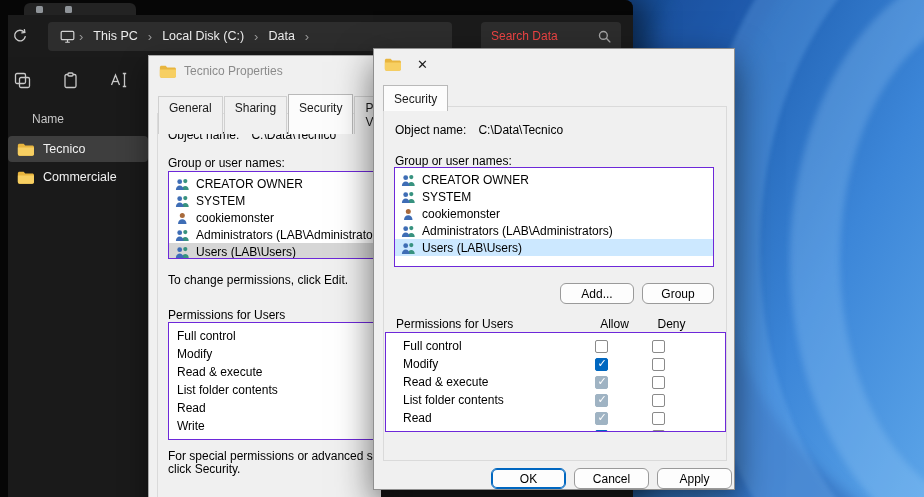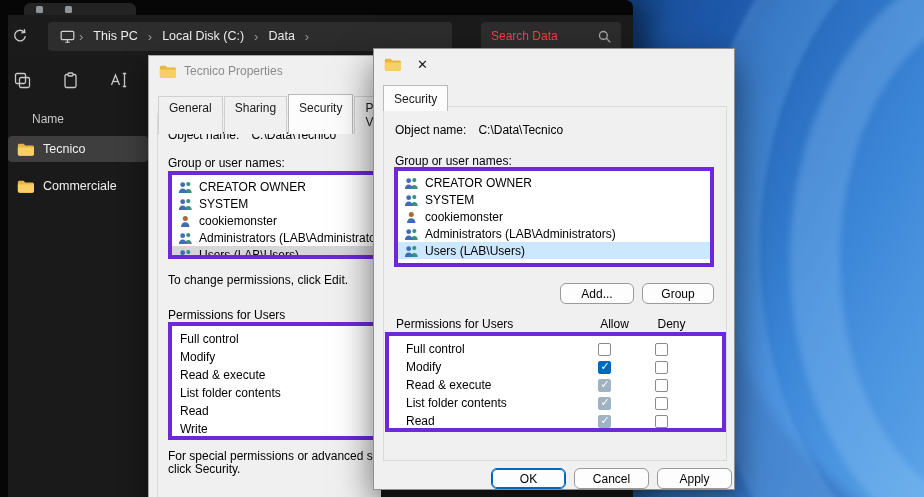--- a/index.html
+++ b/index.html
@@ -35,21 +35,21 @@
   .pc-ic { display: flex; margin-right: 2px; }
   .search { margin-left: auto; width: 140px; height: 29px; background: #2d2d2d; border-radius: 4px;
     display: flex; align-items: center; padding: 0 10px; color: #ef4444; font-size: 12px; }
   .search span:first-child { flex: 1; }
   .tool-row { position: absolute; left: 0; top: 57px; width: 100%; height: 46px;
     display: flex; align-items: center; gap: 31px; padding: 0 14px; }
   .tool-ic { display: flex; }
   .files { position: absolute; left: 8px; top: 108px; width: 140px; }
   .files-hdr { color: #c7c7c7; font-size: 12px; padding: 4px 0 10px 24px; }
   .file-row { height: 26px; display: flex; align-items: center; gap: 9px; padding-left: 9px;
-    color: #f0f0f0; font-size: 12.5px; border-radius: 4px; margin-bottom: 11px; }
+    color: #f0f0f0; font-size: 12.5px; border-radius: 4px; margin-bottom: 2px; }
   .file-row.selected { background: #3e3e3e; }
   .ic { display: inline-flex; align-items: center; }
 
   
   .dialog { position: absolute; background: #f0f0f0; font-size: 12px; color: #000; }
   #propsDlg { left: 148px; top: 55px; width: 233px; height: 460px;
     border: 1px solid #a9a9a9; border-right: none; box-shadow: 0 10px 26px rgba(0,0,0,.45);
     z-index: 5; overflow: hidden; }
   #permDlg { left: 373px; top: 48px; width: 362px; height: 442px;
     border: 1px solid #8f8f8f; box-shadow: 0 14px 34px rgba(0,0,0,.55); z-index: 10; }
@@ -61,21 +61,21 @@
   #propsDlg .tabs { margin-top: 10px; }
   #permDlg .tabs { margin-top: 8px; }
   .tab { padding: 4px 10px 5px; background: #f0f0f0; border: 1px solid #d0d0d0; border-bottom: none;
     margin-right: 1px; font-size: 12px; color: #1a1a1a; }
   .tab.active { background: #fcfcfc; margin-top: -2px; padding-top: 6px; border-color: #b9b9b9; }
   .panel { position: absolute; border: 1px solid #dadada; background: #f0f0f0; z-index: 1; }
   #propsPanel { left: 8px; top: 57px; width: 356px; height: 400px; }
   #permPanel { left: 9px; top: 57px; width: 344px; height: 355px; }
   .objline { position: absolute; display: flex; }
   .lbl, .hint { position: absolute; font-size: 12px; }
-  .listbox { position: absolute; background: #fff; border: 4px solid #6d28d9; overflow: hidden; padding-top: 3px; }
+  .listbox { position: absolute; background: #fff; border: 1px solid #6d28d9; overflow: hidden; padding-top: 3px; }
   .lb-row { height: 17px; display: flex; align-items: center; gap: 6px; padding-left: 6px; font-size: 12px; }
   .lb-row.sel-blue { background: #cce8ff; }
   .lb-row.sel-gray { background: #d6d6d6; }
   .plain-row { height: 18px; display: flex; align-items: center; padding-left: 8px; font-size: 12px; }
   .btn { position: absolute; height: 21px; background: #fdfdfd; border: 1px solid #9a9a9a; border-radius: 6px;
     display: flex; align-items: center; justify-content: center; font-size: 12px; }
   .btn.default { border-color: #0067c0; box-shadow: inset 0 0 0 1px #0067c0; }
   .perm-hdr { position: absolute; display: flex; align-items: center; font-size: 12px; }
   .ph-name { flex: 1; padding-left: 12px; }
   .ph-col { width: 57px; text-align: center; }

